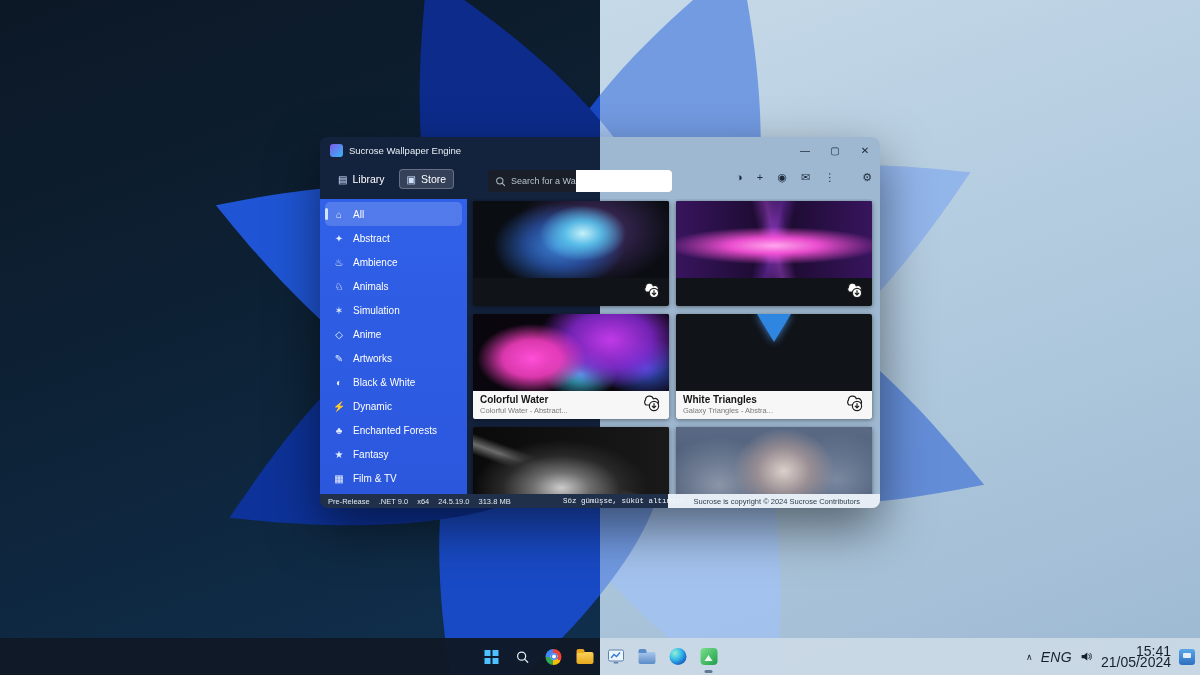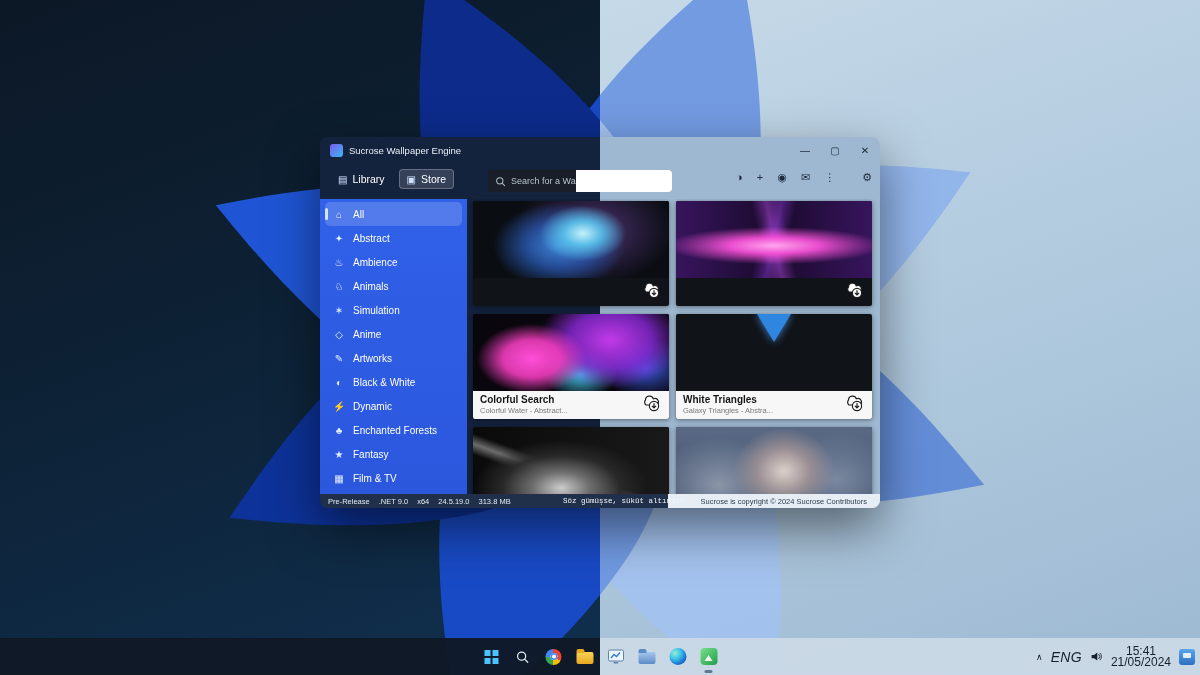--- a/index.html
+++ b/index.html
@@ -95,21 +95,21 @@
         radial-gradient(82px 62px at 22% 55%, #8a95a8 0%, transparent 76%),
         radial-gradient(82px 62px at 82% 50%, #7a88a0 0%, transparent 76%),
         linear-gradient(180deg,#5a6a85,#3a4a66); }
 
   
   .statusbar { position:absolute; left:0; right:0; bottom:0; height:14px;
                background:linear-gradient(90deg,#20304a 0 348px,#e6edf4 348px);
                font-size:7.5px; display:flex; align-items:center; }
   .sb-left { display:flex; gap:9px; color:#e3eaf2; padding-left:8px; }
   .sb-center { position:absolute; left:243px; color:#f2f6fa;font-family:Liberation Mono, monospace; }
-  .sb-right { position:absolute; right:13px; color:#2c3e50;padding-left:36px; }
+  .sb-right { position:absolute; right:20px; color:#2c3e50;padding-left:36px; }
 
   
   .taskbar { position:absolute; left:0; right:0; bottom:0; height:37px;
              background:linear-gradient(90deg, rgba(15,24,37,.95) 0 50%, rgba(203,217,230,.95) 50%); }
   .tb-icons { position:absolute; left:50%; top:0; bottom:0; transform:translateX(-50%);
               display:flex; gap:5px; align-items:center; }
   .tb-btn { width:26px; height:26px; border:none; background:transparent; border-radius:4px;
             display:flex; align-items:center; justify-content:center; cursor:pointer; position:relative; }
   .tb-btn.running::after { content:""; position:absolute; bottom:-3px; left:50%; transform:translateX(-50%);
             width:8px; height:2.5px; border-radius:2px; background:#5f7a94; }
@@ -126,21 +126,21 @@
           background:radial-gradient(circle at 32% 30%, #8ef3d4 0%, #38bce8 38%, #1769c9 72%, #0b3f96 100%); }
   .greenapp { width:17px; height:17px; border-radius:4px; position:relative;
           background:linear-gradient(135deg,#7be08a,#1f9e4a); }
   .greenapp::after { content:""; position:absolute; left:4px; bottom:4px;
           border-left:4.5px solid transparent; border-right:4.5px solid transparent; border-bottom:6px solid #fff; opacity:.9; }
 
   .tray { position:absolute; right:5px; top:0; bottom:0; display:flex; align-items:center; gap:8px; color:#15202c; }
   .tray-btn { border:none; background:transparent; color:#15202c; cursor:pointer; display:flex; align-items:center; justify-content:center; }
   .tray-chev { font-size:9px; }
   .tray-lang { font-size:14px; letter-spacing:.3px;font-style:italic; }
-  .clock { text-align:center; font-size:12px; line-height:10.5px; color:#15202c; cursor:pointer; }
+  .clock { text-align:right; font-size:14px; line-height:10.5px; color:#15202c; cursor:pointer; }
   .notif { width:16px; height:16px; border-radius:3px; background:linear-gradient(180deg,#5aa7e8,#2e6fc0); position:relative; }
   .notif::after { content:""; position:absolute; inset:4px 4px 7px 4px; border-radius:1px; background:rgba(255,255,255,.85); }
 </style>
 </head>
 <body>
 
 <div class="screen">
 
   <div class="desk-left"></div>
   <div class="desk-right"></div>
@@ -291,21 +291,21 @@
               <path d="M6.5 10a4 4 0 0 1 7.8-1.2A3.4 3.4 0 0 1 17.5 15H7a3.4 3.4 0 0 1-.5-5z" fill="#fff" stroke="#1f1f1f" stroke-width="1.2"></path>
               <circle cx="15" cy="16" r="4.6" fill="#fff" stroke="#1f1f1f" stroke-width="1.2"></circle>
               <path d="M15 13.6v4M13.2 16.2l1.8 1.8 1.8-1.8" stroke="#1f1f1f" stroke-width="1.2" fill="none" stroke-linecap="round"></path>
             </svg>
           </div>
         </div>
 
         <div class="card">
           <div class="thumb t3"></div>
           <div class="strip">
-            <div class="card-title">Colorful Search</div>
+            <div class="card-title">Colorful Water</div>
             <div class="card-sub">Colorful Water - Abstract...</div>
           </div>
           <div class="dl">
             <svg viewBox="0 0 24 24" width="24" height="24">
               <path d="M6.5 10a4 4 0 0 1 7.8-1.2A3.4 3.4 0 0 1 17.5 15H7a3.4 3.4 0 0 1-.5-5z" fill="#fff" stroke="#1f1f1f" stroke-width="1.2"></path>
               <circle cx="15" cy="16" r="4.6" fill="#fff" stroke="#1f1f1f" stroke-width="1.2"></circle>
               <path d="M15 13.6v4M13.2 16.2l1.8 1.8 1.8-1.8" stroke="#1f1f1f" stroke-width="1.2" fill="none" stroke-linecap="round"></path>
             </svg>
           </div>
         </div>

